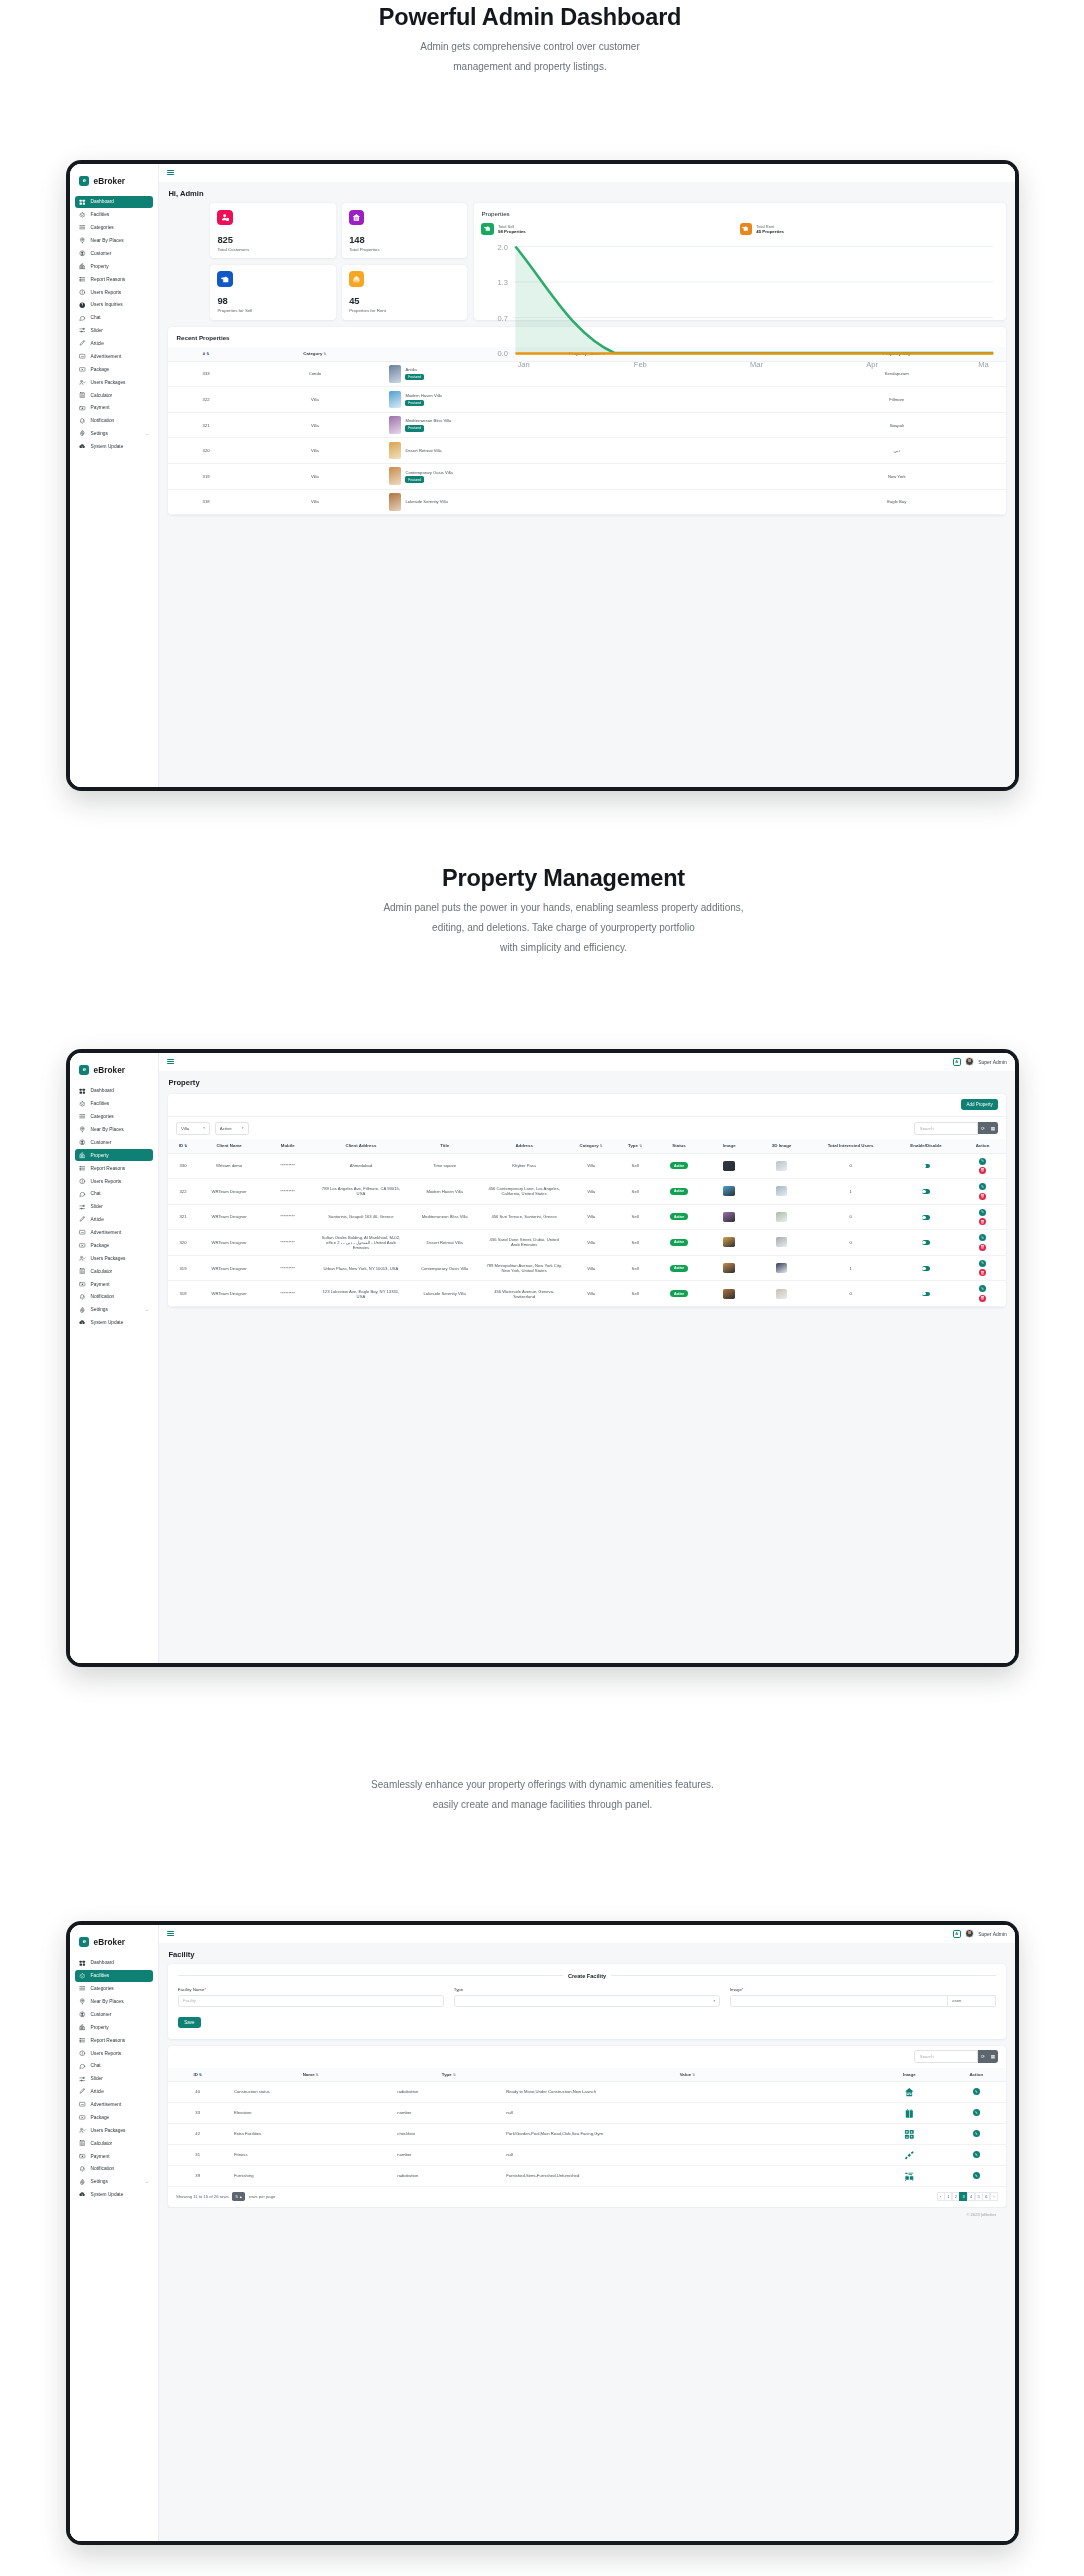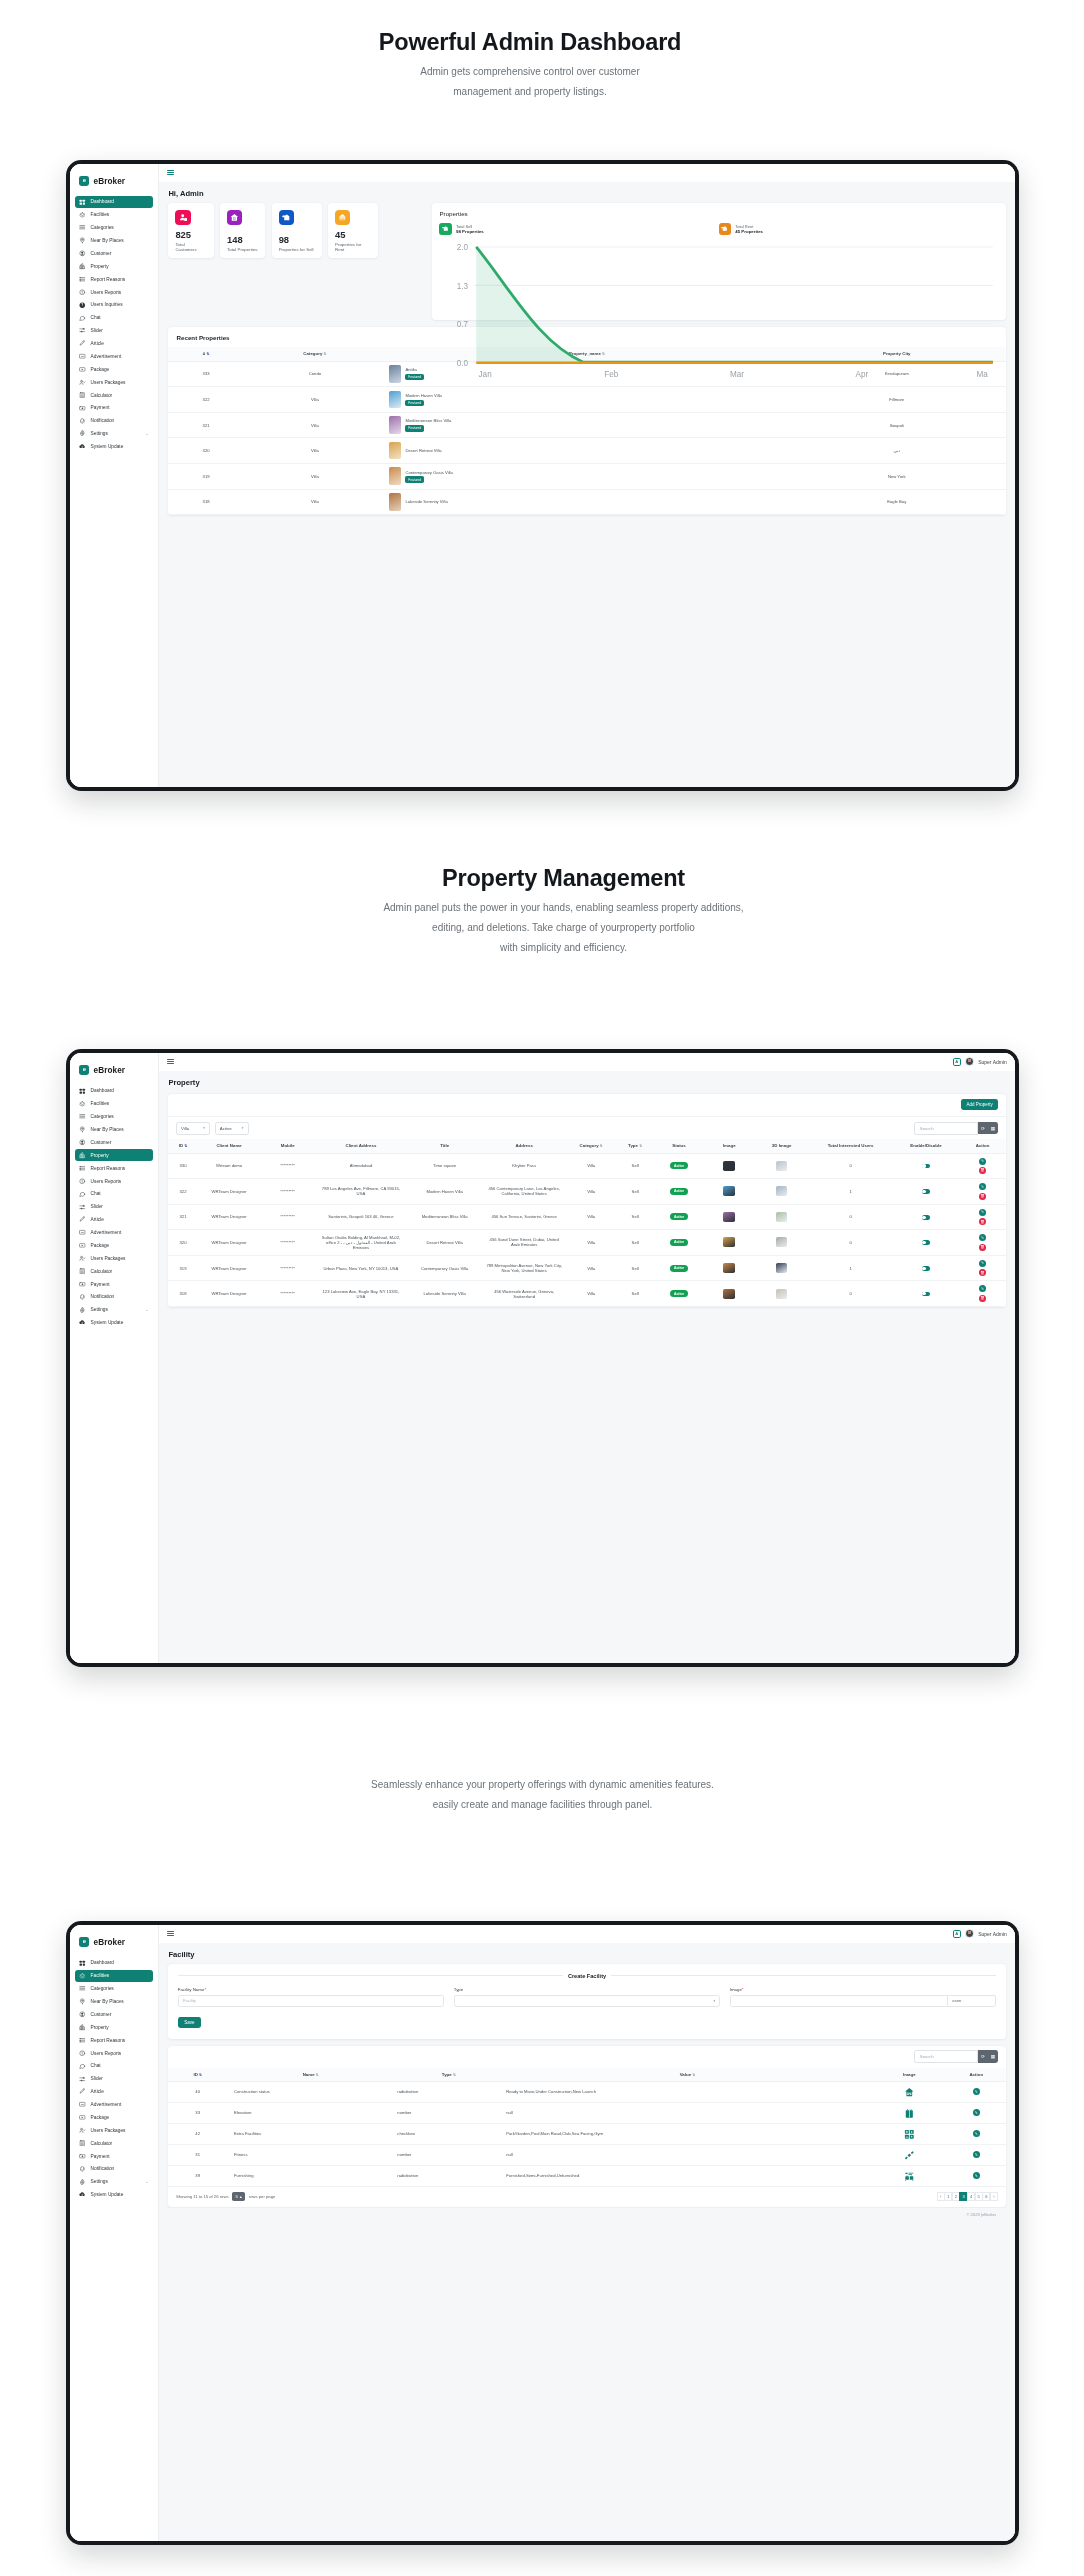--- a/index.html
+++ b/index.html
@@ -74,21 +74,21 @@
     background:radial-gradient(circle at 50% 35%, #c98a5a 0 32%, #3c4450 33% 100%);
     border:0.6px solid #d8dde1;
   }
   .admin-name { font-size:5px; color:#3a4046; font-weight:500; }
 
   .content { flex:1; padding:7px 9.4px 0 9.4px; overflow:hidden; }
   .page-title { font-size:7.6px; font-weight:600; color:#1a1e22; margin-bottom:5.9px; }
 
   
   .dash-grid { display:flex; gap:6.5px; align-items:flex-start; }
-  .stat-col { flex:0 0 auto; display:flex; gap:6.5px; width:257px; }
+  .stat-col { flex:0 0 auto; display:flex; flex-direction:column; gap:6.5px; width:257px;margin-left:42px; }
   .stat-row { display:flex; gap:6.5px; }
   .stat-card {
     flex:1; background:#fff; border-radius:4.1px; height:55px;
     padding:6.5px 7px; position:relative;
     box-shadow:0 0.6px 2.4px rgba(30,40,50,.07); display:flex; flex-direction:column;
   }
   .stat-ico {
     width:15.3px;height:15.3px;border-radius:4.1px;display:flex;align-items:center;justify-content:center;
     color:#fff;
   }
@@ -228,21 +228,21 @@
   }
   .pg.active { background:#0e8074;color:#fff;border-color:#0e8074; }
   .frame-footer {
     padding:3.5px 9.4px 4.7px 0; text-align:right; font-size:4.1px; color:#9aa1a7;
     border-top:0.6px solid #eceff1; background:#f5f7f9;
   }
 </style>
 </head>
 <body>
 
-<div class="section-head" style="position:absolute;left:0;top:29px;width:1060px;">
+<div class="section-head" style="position:absolute;left:0;top:4px;width:1060px;">
   <div class="section-title">Powerful Admin Dashboard</div>
   <div class="section-sub">
     <div>Admin gets comprehensive control over customer</div>
     <div>management and property listings.</div>
   </div>
 </div>
 
 <div class="frame" style="position:absolute;left:66px;top:160px;width:953px;height:631px;">
   <div class="frame-inner">
 

